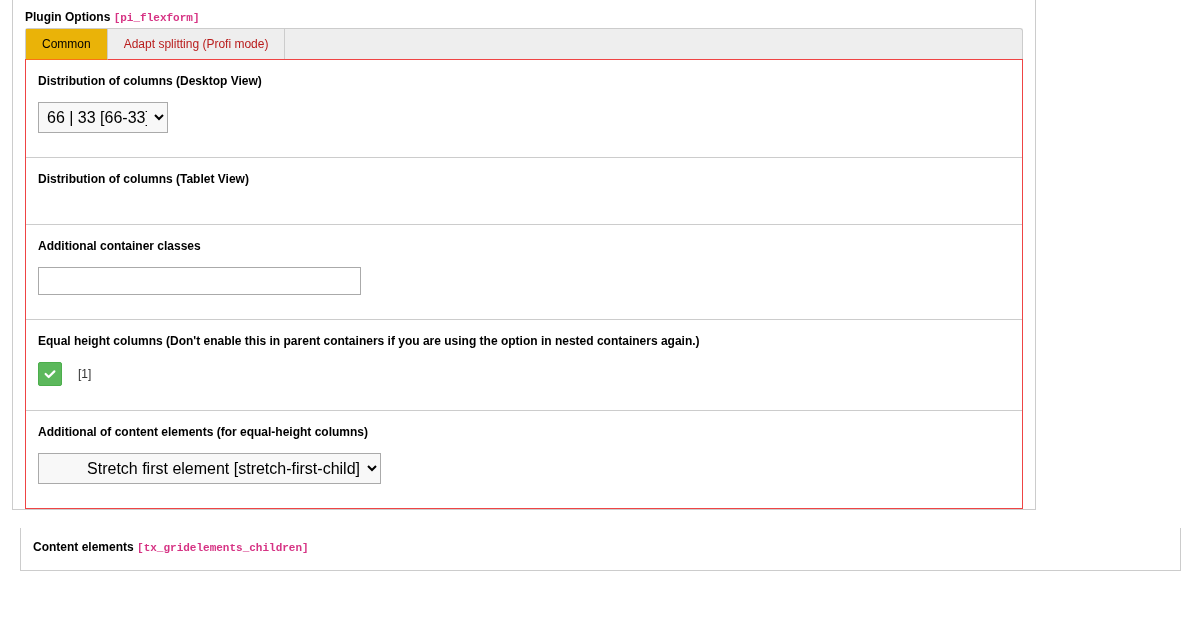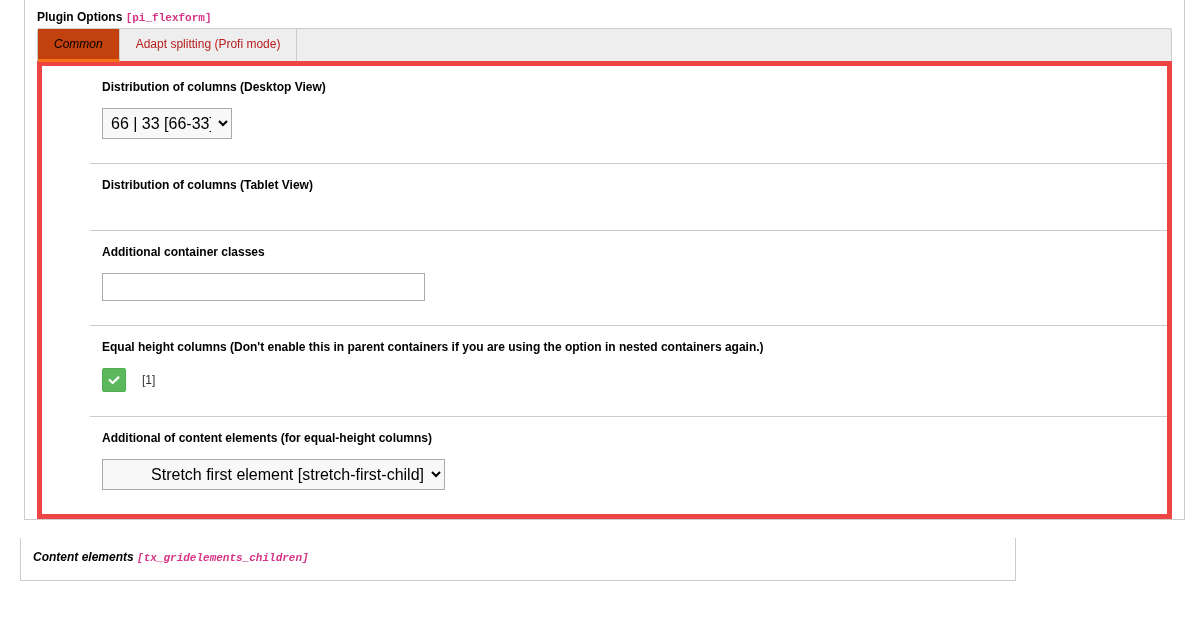--- a/index.html
+++ b/index.html
@@ -6,22 +6,22 @@
     body {
       font-family: Verdana, Geneva, sans-serif;
       font-size: 12px;
       background: #fff;
       color: #000;
     }
     .outer-container {
       background: #fff;
       border: 1px solid #ccc;
       border-top: none;
-      margin: 0 24px;
-      width: 1161px;
+      margin: 0 12px;
+      width: 1024px;
     }
     .section {
       padding: 10px 12px 0 12px;
     }
     .section-title {
       font-weight: bold;
       font-size: 12px;
       margin-bottom: 4px;
     }
     .tech-name {
@@ -40,30 +40,28 @@
       margin-top: 4px;
     }
     .tab {
       padding: 8px 16px;
       font-size: 12px;
       cursor: pointer;
       border-right: 1px solid #ccc;
       color: #b91c1c;
     }
     .tab.active {
-      background: #c2410c;
+      background: #eab308;
       color: #000;
-      border-bottom: 3px solid #f97316;
+      border-bottom: 1px solid #f97316;
       margin-bottom: -1px;
       position: relative;
-      font-style: italic;
     }
     .tab-content {
-      border: 5px solid #ef4444;
-      padding-left: 48px;
+      border: 1px solid #ef4444;
     }
     .field-group {
       border-bottom: 1px solid #ccc;
       padding: 14px 12px 24px 12px;
     }
     .field-group:last-child {
       border-bottom: none;
     }
     .field-label {
       font-weight: bold;
@@ -109,22 +107,21 @@
     }
     .checkbox-value {
       font-size: 12px;
       color: #333;
     }
     .content-elements-section {
       border: 1px solid #ccc;
       border-top: none;
       margin: 18px 36px 0 20px;
       padding: 12px;
-      width: 996px;
-      font-style: italic;
+      width: 1161px;
     }
   </style>
 </head>
 <body>
 
 <div class="outer-container">
   <div class="section">
     <div class="section-title">
       <span>Plugin Options</span>
       <span class="tech-name">[pi_flexform]</span>

